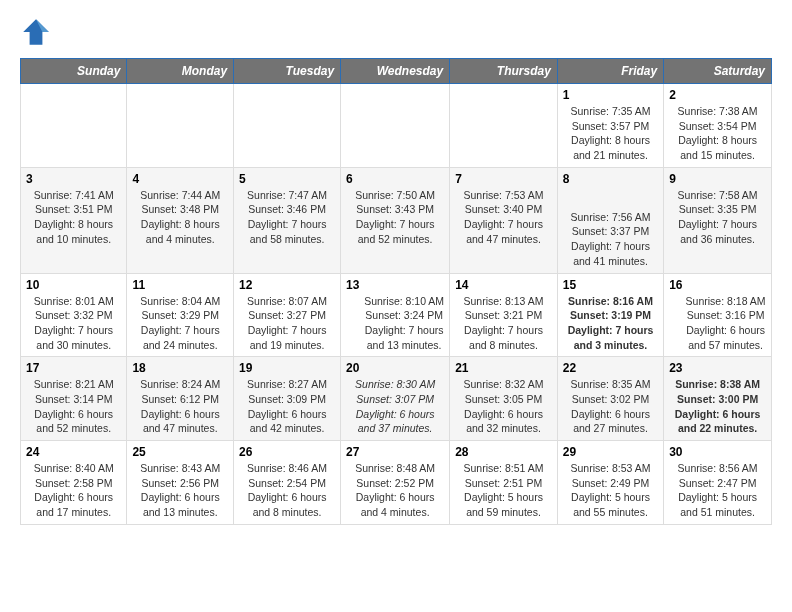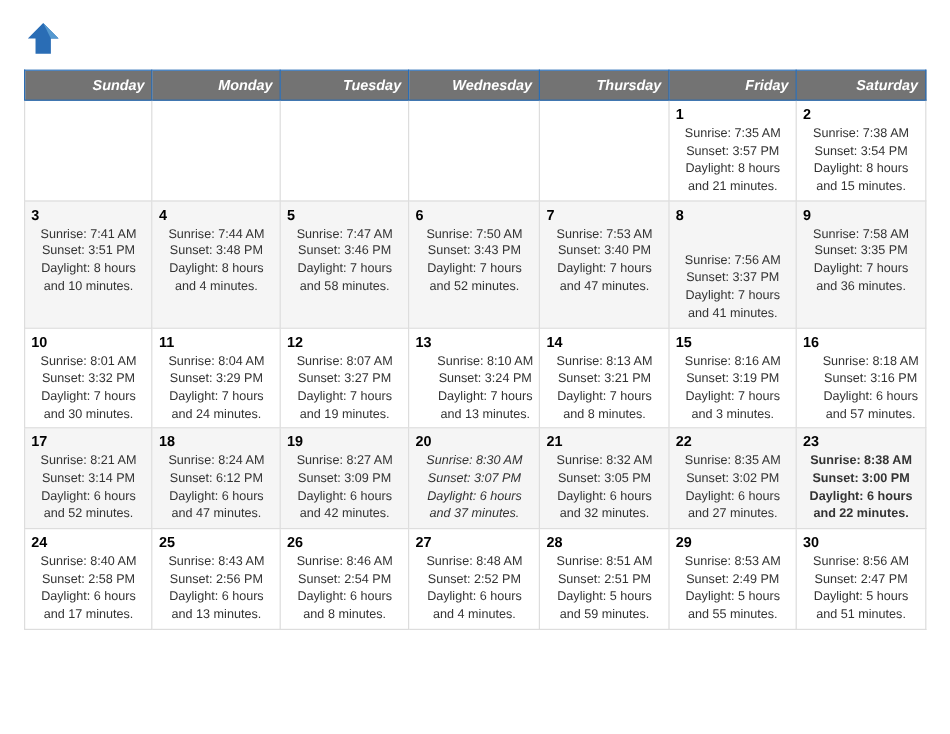--- a/index.html
+++ b/index.html
@@ -225,21 +225,21 @@
           </td>
           <td>
             <span class="day-num">14</span>
             <div class="day-info" style="white-space: pre-line;">Sunrise: 8:13 AM
 Sunset: 3:21 PM
 Daylight: 7 hours
 and 8 minutes.</div>
           </td>
           <td>
             <span class="day-num">15</span>
-            <div class="day-info" style="white-space: pre-line;">Sunrise: 8:16 AM
+            <div class="day-info" style="white-space: pre-line; font-weight: bold;">Sunrise: 8:16 AM
 Sunset: 3:19 PM
 Daylight: 7 hours
 and 3 minutes.</div>
           </td>
           <td>
             <span class="day-num">16</span>
             <div class="day-info" style="white-space: pre-line; margin-left: 16px;">Sunrise: 8:18 AM
 Sunset: 3:16 PM
 Daylight: 6 hours
 and 57 minutes.</div>

